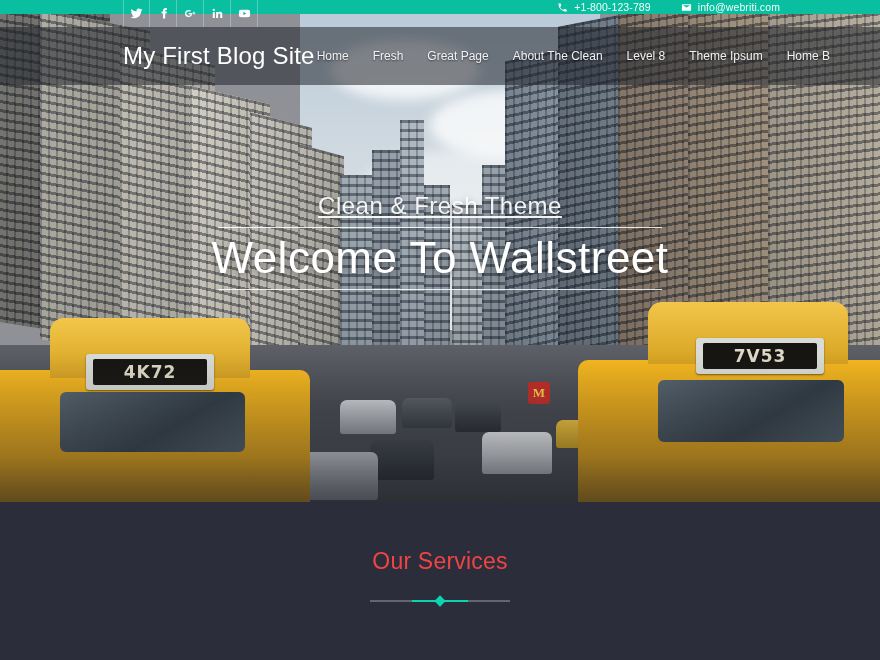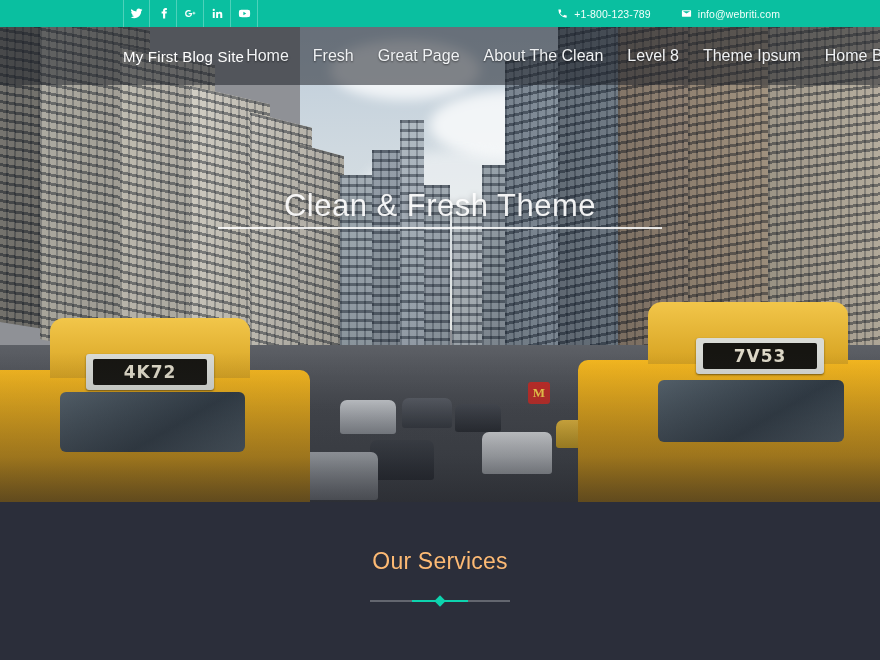--- a/index.html
+++ b/index.html
@@ -7,21 +7,21 @@
     width: 880px; height: 660px;
     overflow: hidden;
     font-family: "Liberation Sans", sans-serif;
     background: #2b2e3a;
   }
   .page { position: relative; width: 880px; height: 660px; }
 
   
   .topbar {
     position: absolute; top: 0; left: 0;
-    width: 880px; height: 27px;
+    width: 880px; height: 14px;
     background: #0abfa0;
     z-index: 40;
     display: flex; align-items: stretch;
   }
   .social-group { display: flex; margin-left: 123px; }
   .social-icon {
     width: 27px; height: 27px;
     display: flex; align-items: center; justify-content: center;
     border-right: 1px solid rgba(255,255,255,0.28);
     color: #ffffff;
@@ -103,47 +103,48 @@
   .header-band {
     position: absolute; top: 27px; left: 0;
     width: 880px; height: 58px;
     background: rgba(32,36,44,0.55);
     z-index: 30;
     display: flex; align-items: center;
   }
   .site-title {
     margin-left: 123px;
     color: #ffffff;
-    font-size: 15px; font-weight: 400;
+    font-size: 24px; font-weight: 400;
     letter-spacing: .2px;
     white-space: nowrap;
     cursor: pointer;
   }
   .nav {
     margin-left: auto; margin-right: 100px;
     display: flex; align-items: center; gap: 20px;
   }
   .nav-item {
-    color: #f0f2f4; font-size: 16px;
+    color: #f0f2f4; font-size: 12px;
     white-space: nowrap; cursor: pointer;
     padding: 4px 2px;
     text-shadow: 0 1px 2px rgba(0,0,0,.55);
   }
 
   
   .hero-text {
     position: absolute; top: 185px; left: 0; width: 880px;
     z-index: 35; text-align: center;
   }
   .hero-sub {
     color: rgba(255,255,255,.92);
-    font-size: 31px; font-weight: 300;
+    font-size: 24px; font-weight: 300;
     letter-spacing: .5px;
     text-shadow: 0 2px 6px rgba(0,0,0,.35);
     line-height: 42px;
+    text-decoration: underline;
   }
   .rule-wrap { display: flex; justify-content: center; }
   .rule { width: 444px; height: 1px; background: rgba(255,255,255,.85); }
   .hero-title {
     color: #ffffff;
     font-size: 44px; font-weight: 300;
     letter-spacing: .5px;
     line-height: 56px;
     text-shadow: 0 2px 7px rgba(0,0,0,.38);
     padding: 2px 0 3px 0;
@@ -159,21 +160,21 @@
 
   
   .services {
     position: absolute; top: 502px; left: 0;
     width: 880px; height: 158px;
     background: #2b2e3a;
     z-index: 20;
     text-align: center;
   }
   .services-title {
-    color: #fdba74;
+    color: #ef4444;
     font-size: 23px; font-weight: 400;
     padding-top: 46px;
     letter-spacing: .2px;
   }
   .divider {
     position: relative;
     width: 140px; height: 12px;
     margin: 20px auto 0 auto;
   }
   .divider-line {
@@ -315,20 +316,21 @@
       <div class="nav-item">Theme Ipsum</div>
       <div class="nav-item">Home B</div>
     </div>
   </div>
 
   <div class="hero-text">
     <div class="hero-sub">Clean &amp; Fresh Theme</div>
     <div class="rule-wrap">
       <div class="rule"></div>
     </div>
+    <div class="hero-title">Welcome To Wallstreet</div>
     <div class="rule-wrap">
       <div class="rule"></div>
     </div>
   </div>
 
   <div class="services">
     <div class="services-title">Our Services</div>
     <div class="divider">
       <div class="divider-line"></div>
       <div class="divider-accent"></div>

